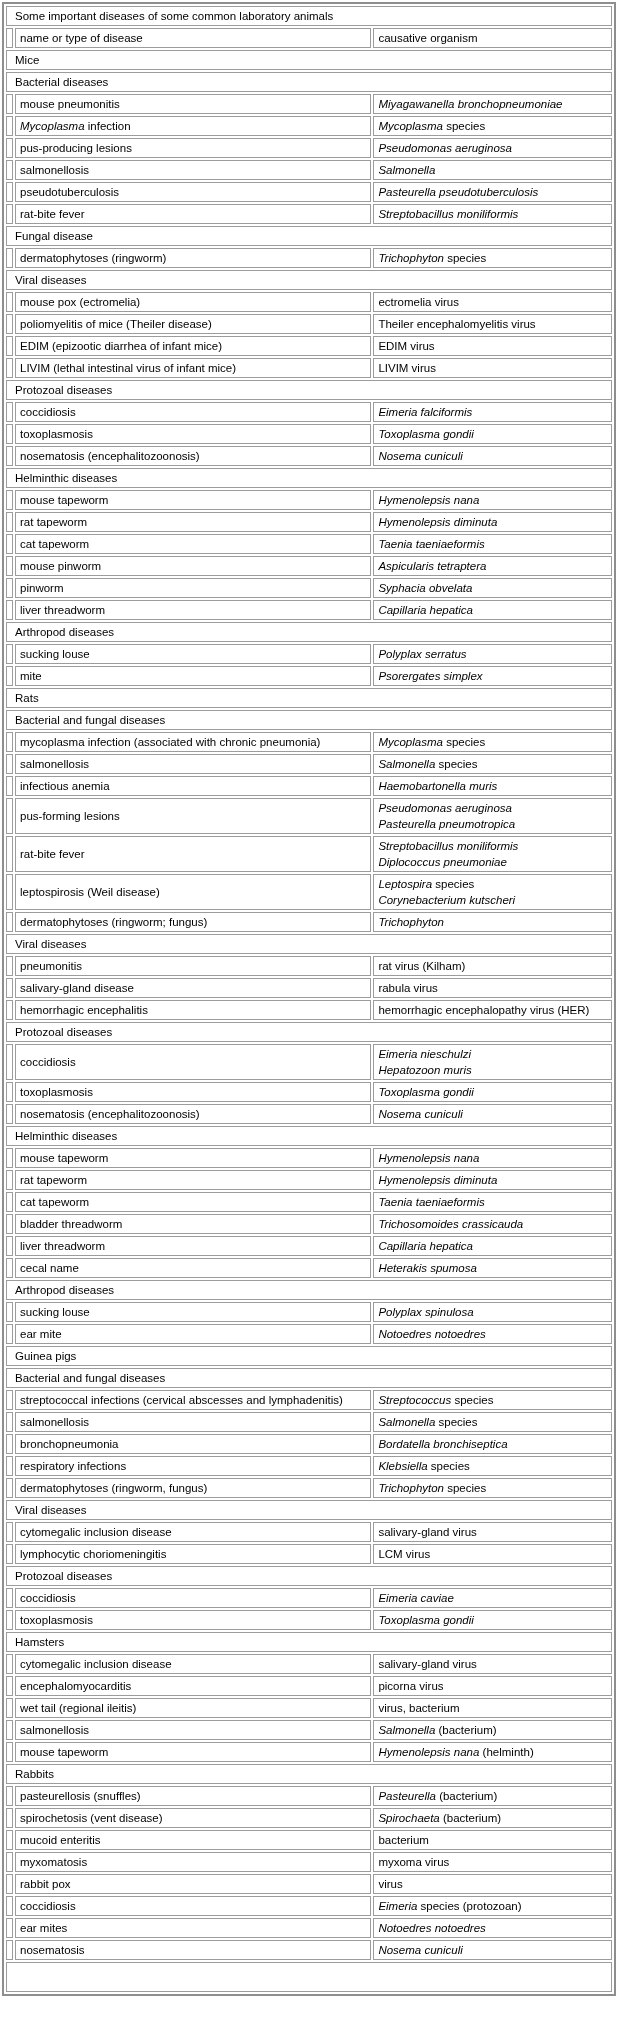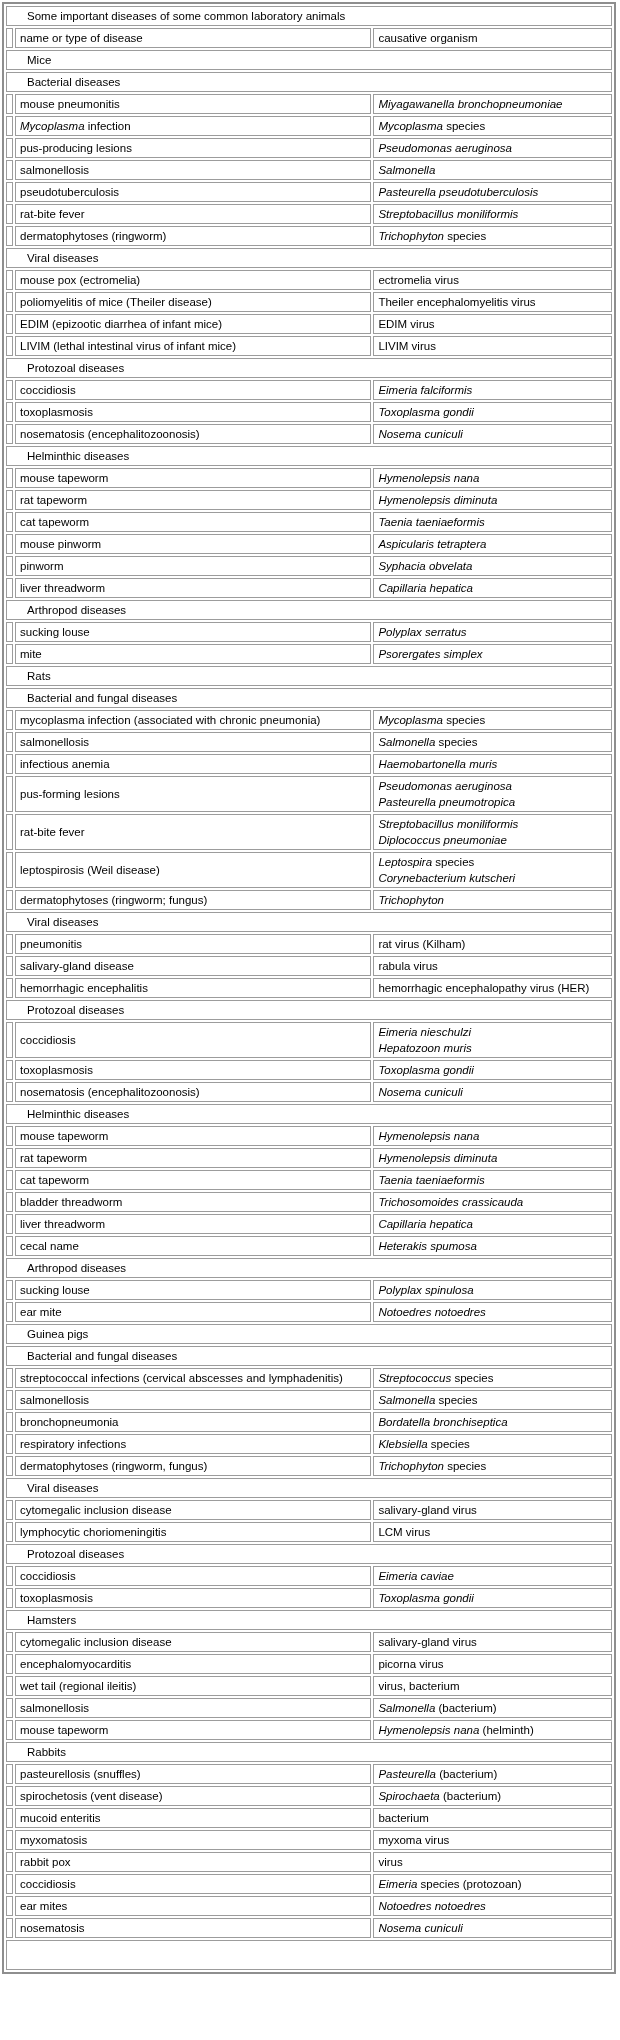--- a/index.html
+++ b/index.html
@@ -25,21 +25,21 @@
   td {
     border: 1px solid var(--border-cell, #9c9c9c);
     padding: 1px 4px;
     line-height: 16px;
     vertical-align: middle;
     white-space: nowrap;
     overflow: hidden;
     background: #ffffff;
   }
   td.indent { padding: 0; }
-  td.title, td.section { padding-left: 20px; }
+  td.title, td.section { padding-left: 8px; }
   td.spacer { height: 26px; }
   td.organism div { line-height: 16px; white-space: nowrap; }
   i { font-style: italic; }
 </style>
 </head>
 <body>
 
 <table class="diseases">
   <colgroup>
     <col class="col-indent">
@@ -97,20 +97,23 @@
         </td>
       </tr>
       <tr>
         <td class="indent"></td>
         <td class="disease">rat-bite fever</td>
         <td class="organism">
           <div><i>Streptobacillus moniliformis</i></div>
         </td>
       </tr>
       <tr>
+        <td colspan="3" class="section">Fungal disease</td>
+      </tr>
+      <tr>
         <td class="indent"></td>
         <td class="disease">dermatophytoses (ringworm)</td>
         <td class="organism">
           <div><i>Trichophyton</i> species</div>
         </td>
       </tr>
       <tr>
         <td colspan="3" class="section">Viral diseases</td>
       </tr>
       <tr>

